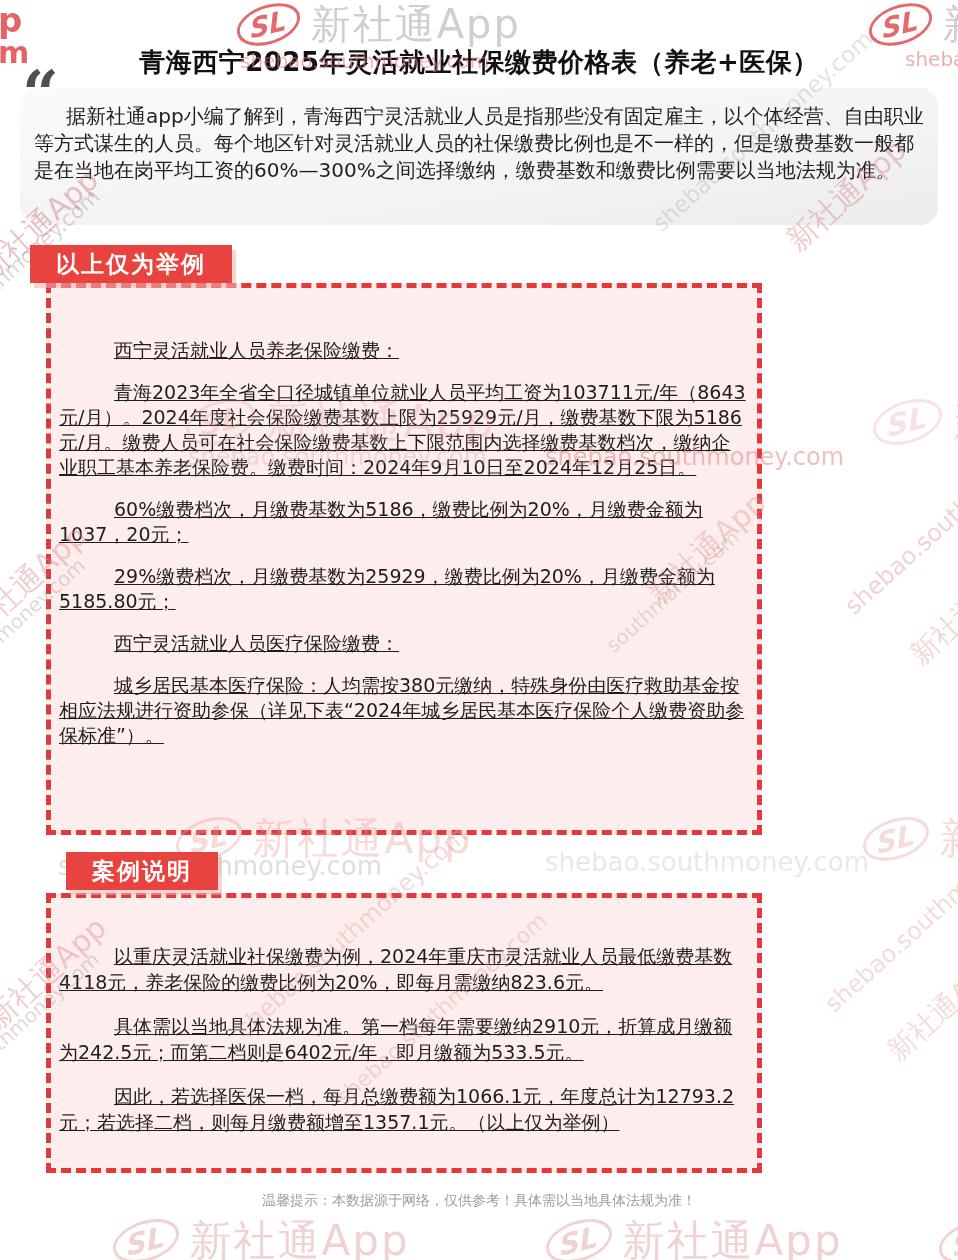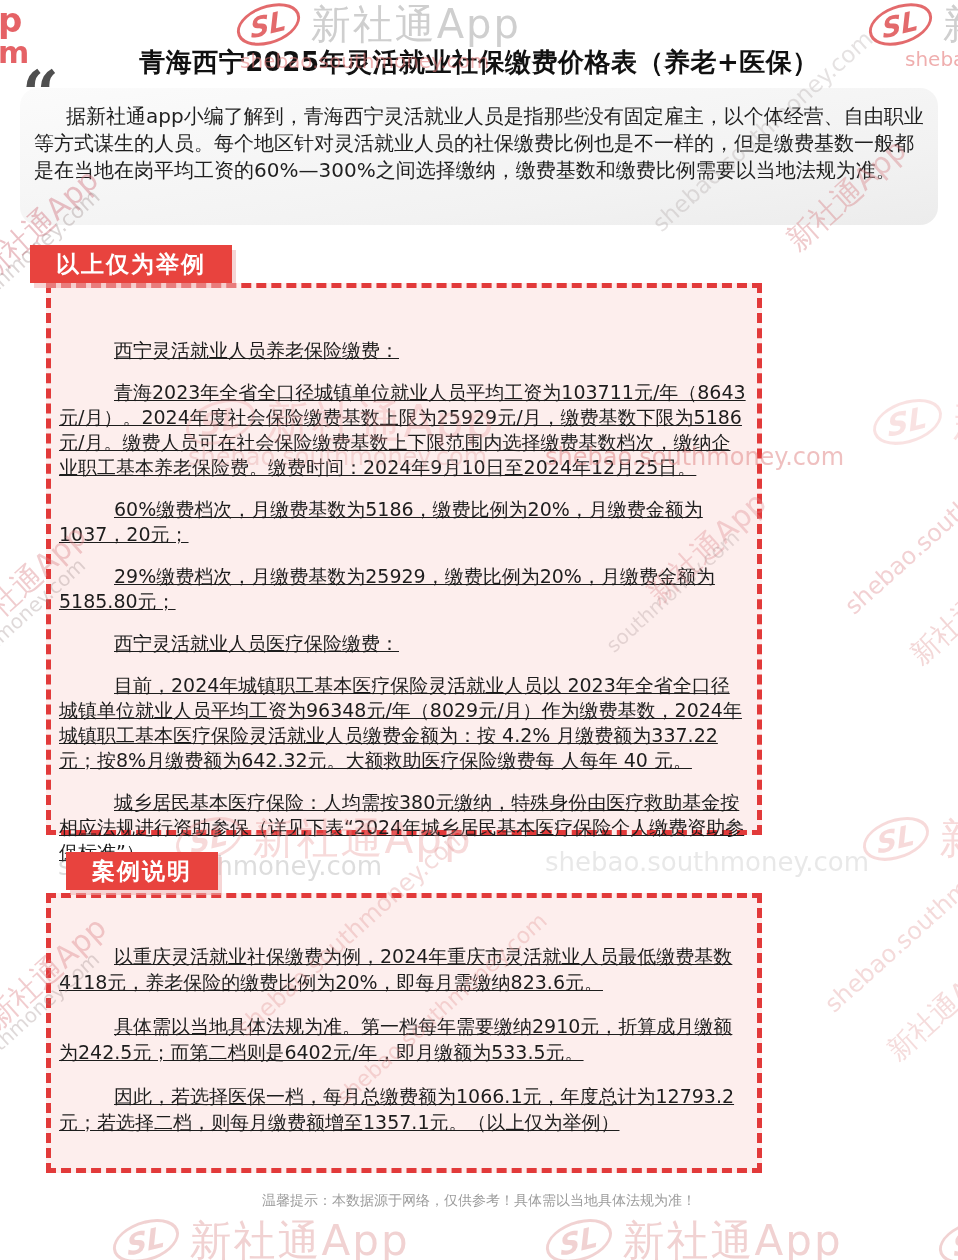--- a/index.html
+++ b/index.html
@@ -134,21 +134,20 @@
     <p>据新社通app小编了解到，青海西宁灵活就业人员是指那些没有固定雇主，以个体经营、自由职业等方式谋生的人员。每个地区针对灵活就业人员的社保缴费比例也是不一样的，但是缴费基数一般都是在当地在岗平均工资的60%—300%之间选择缴纳，缴费基数和缴费比例需要以当地法规为准。</p>
   </div>
 
   <div class="banner banner-1">以上仅为举例</div>
   <div class="dashed-box box-1">
     <p>西宁灵活就业人员养老保险缴费：</p>
     <p>青海2023年全省全口径城镇单位就业人员平均工资为103711元/年（8643元/月）。2024年度社会保险缴费基数上限为25929元/月，缴费基数下限为5186元/月。缴费人员可在社会保险缴费基数上下限范围内选择缴费基数档次，缴纳企业职工基本养老保险费。缴费时间：2024年9月10日至2024年12月25日。</p>
     <p>60%缴费档次，月缴费基数为5186，缴费比例为20%，月缴费金额为1037，20元；</p>
     <p>29%缴费档次，月缴费基数为25929，缴费比例为20%，月缴费金额为5185.80元；</p>
     <p>西宁灵活就业人员医疗保险缴费：</p>
-    <p>目前，2024年城镇职工基本医疗保险灵活就业人员以 2023年全省全口径城镇单位就业人员平均工资为96348元/年（8029元/月）作为缴费基数，2024年城镇职工基本医疗保险灵活就业人员缴费金额为：按 4.2% 月缴费额为337.22 元；按8%月缴费额为642.32元。大额救助医疗保险缴费每 人每年 40 元。</p>
     <p>城乡居民基本医疗保险：人均需按380元缴纳，特殊身份由医疗救助基金按相应法规进行资助参保（详见下表“2024年城乡居民基本医疗保险个人缴费资助参保标准”）。</p>
   </div>
 
   <div class="banner banner-2">案例说明</div>
   <div class="dashed-box box-2">
     <p>以重庆灵活就业社保缴费为例，2024年重庆市灵活就业人员最低缴费基数4118元，养老保险的缴费比例为20%，即每月需缴纳823.6元。</p>
     <p>具体需以当地具体法规为准。第一档每年需要缴纳2910元，折算成月缴额为242.5元；而第二档则是6402元/年，即月缴额为533.5元。</p>
     <p>因此，若选择医保一档，每月总缴费额为1066.1元，年度总计为12793.2元；若选择二档，则每月缴费额增至1357.1元。（以上仅为举例）</p>
   </div>
 

